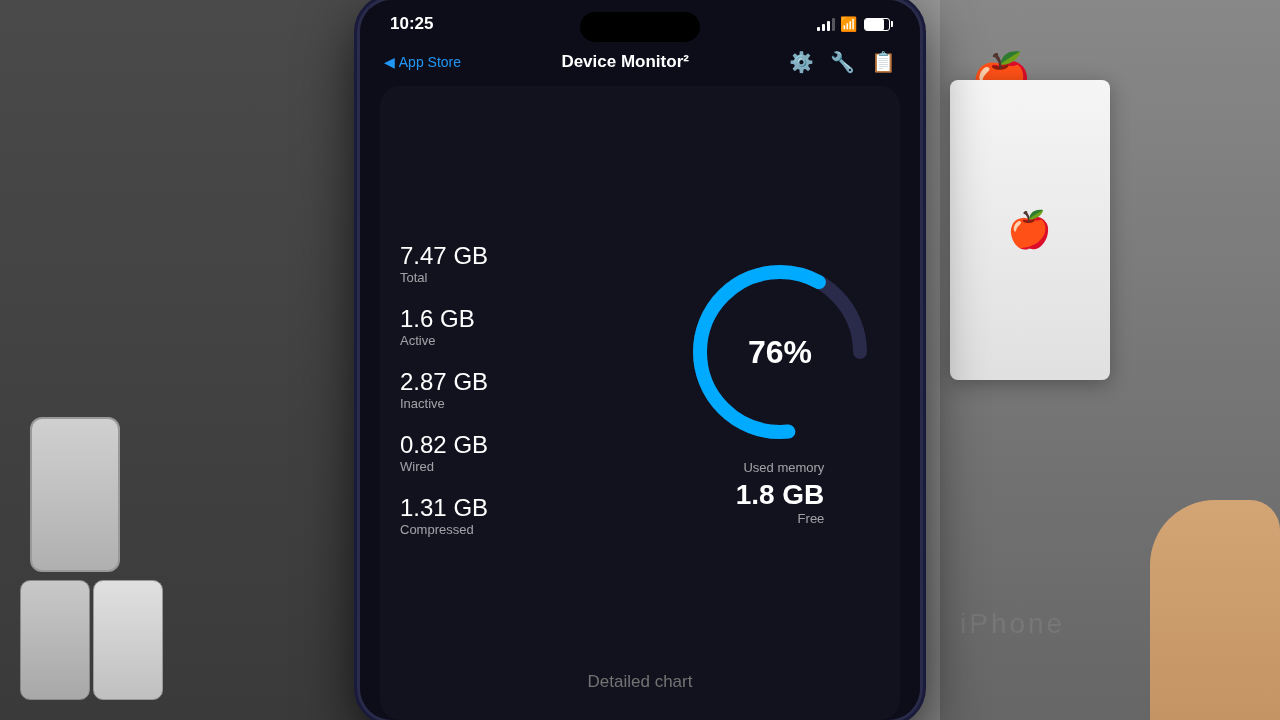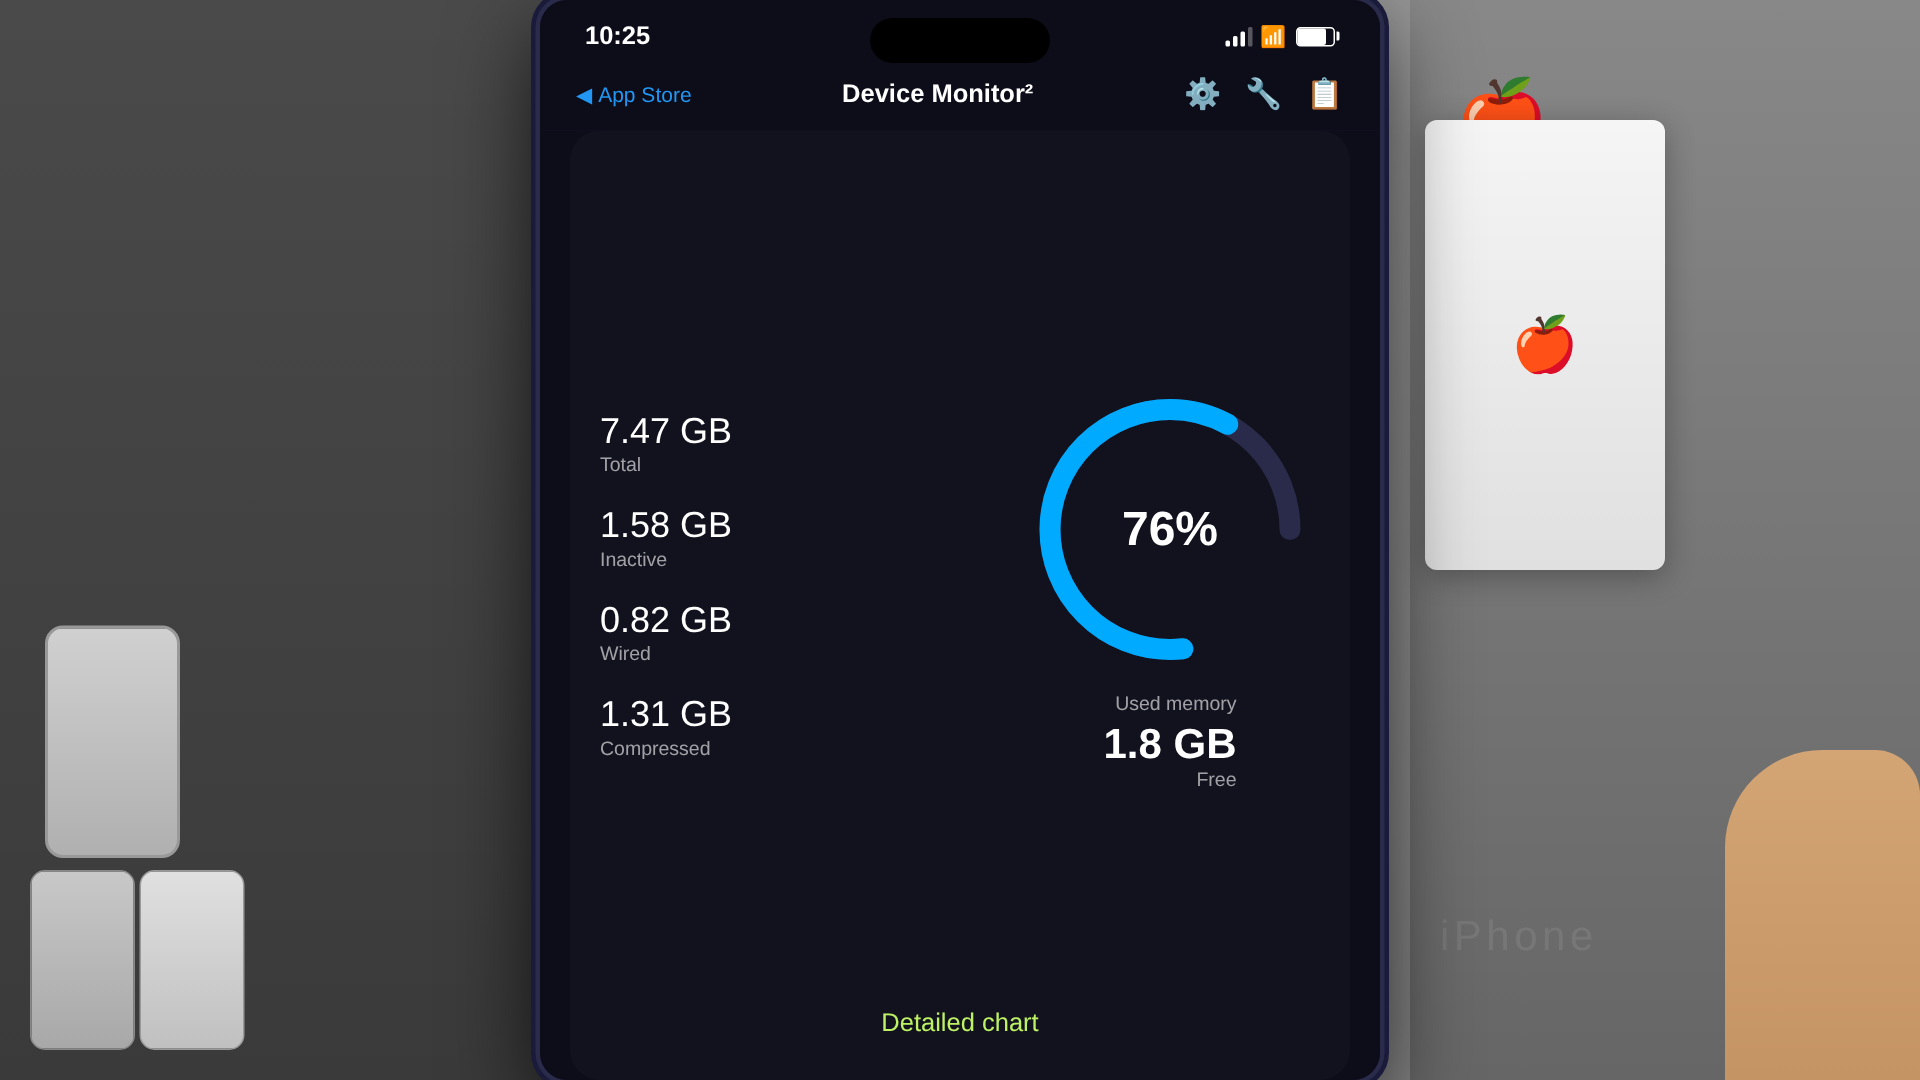--- a/index.html
+++ b/index.html
@@ -42,21 +42,21 @@
       height: 720px;
       background: linear-gradient(180deg, #888 0%, #666 100%);
     }
 
     
     .phone-frame {
       position: relative;
       width: 560px;
       height: 720px;
       background: #1a1a2e;
-      border-radius: 18px;
+      border-radius: 32px;
       box-shadow: 0 0 0 3px #2a2a4a, 0 0 0 6px #1a1a3a, 0 20px 60px rgba(0,0,0,0.8);
       overflow: hidden;
       z-index: 10;
       display: flex;
       flex-direction: column;
     }
 
     
     .status-bar {
       display: flex;
@@ -260,21 +260,21 @@
       margin-top: 4px;
     }
 
     .free-label {
       color: rgba(255,255,255,0.6);
       font-size: 13px;
     }
 
     
     .detailed-chart-btn {
-      color: #bef264;
+      color: #737373;
       font-size: 17px;
       font-weight: 500;
       margin-top: 4px;
       text-decoration: none;
       cursor: pointer;
     }
   </style>
 </head>
 <body>
 
@@ -345,21 +345,25 @@
 
 
         <div class="stats-gauge-row">
 
           <div class="stats-list">
             <div class="stat-item">
               <div class="stat-value">7.47 GB</div>
               <div class="stat-label">Total</div>
             </div>
             <div class="stat-item">
-              <div class="stat-value">1.58 GB</div>
+              <div class="stat-value">1.6 GB</div>
+              <div class="stat-label">Active</div>
+            </div>
+            <div class="stat-item">
+              <div class="stat-value">2.87 GB</div>
               <div class="stat-label">Inactive</div>
             </div>
             <div class="stat-item">
               <div class="stat-value">0.82 GB</div>
               <div class="stat-label">Wired</div>
             </div>
             <div class="stat-item">
               <div class="stat-value">1.31 GB</div>
               <div class="stat-label">Compressed</div>
             </div>

